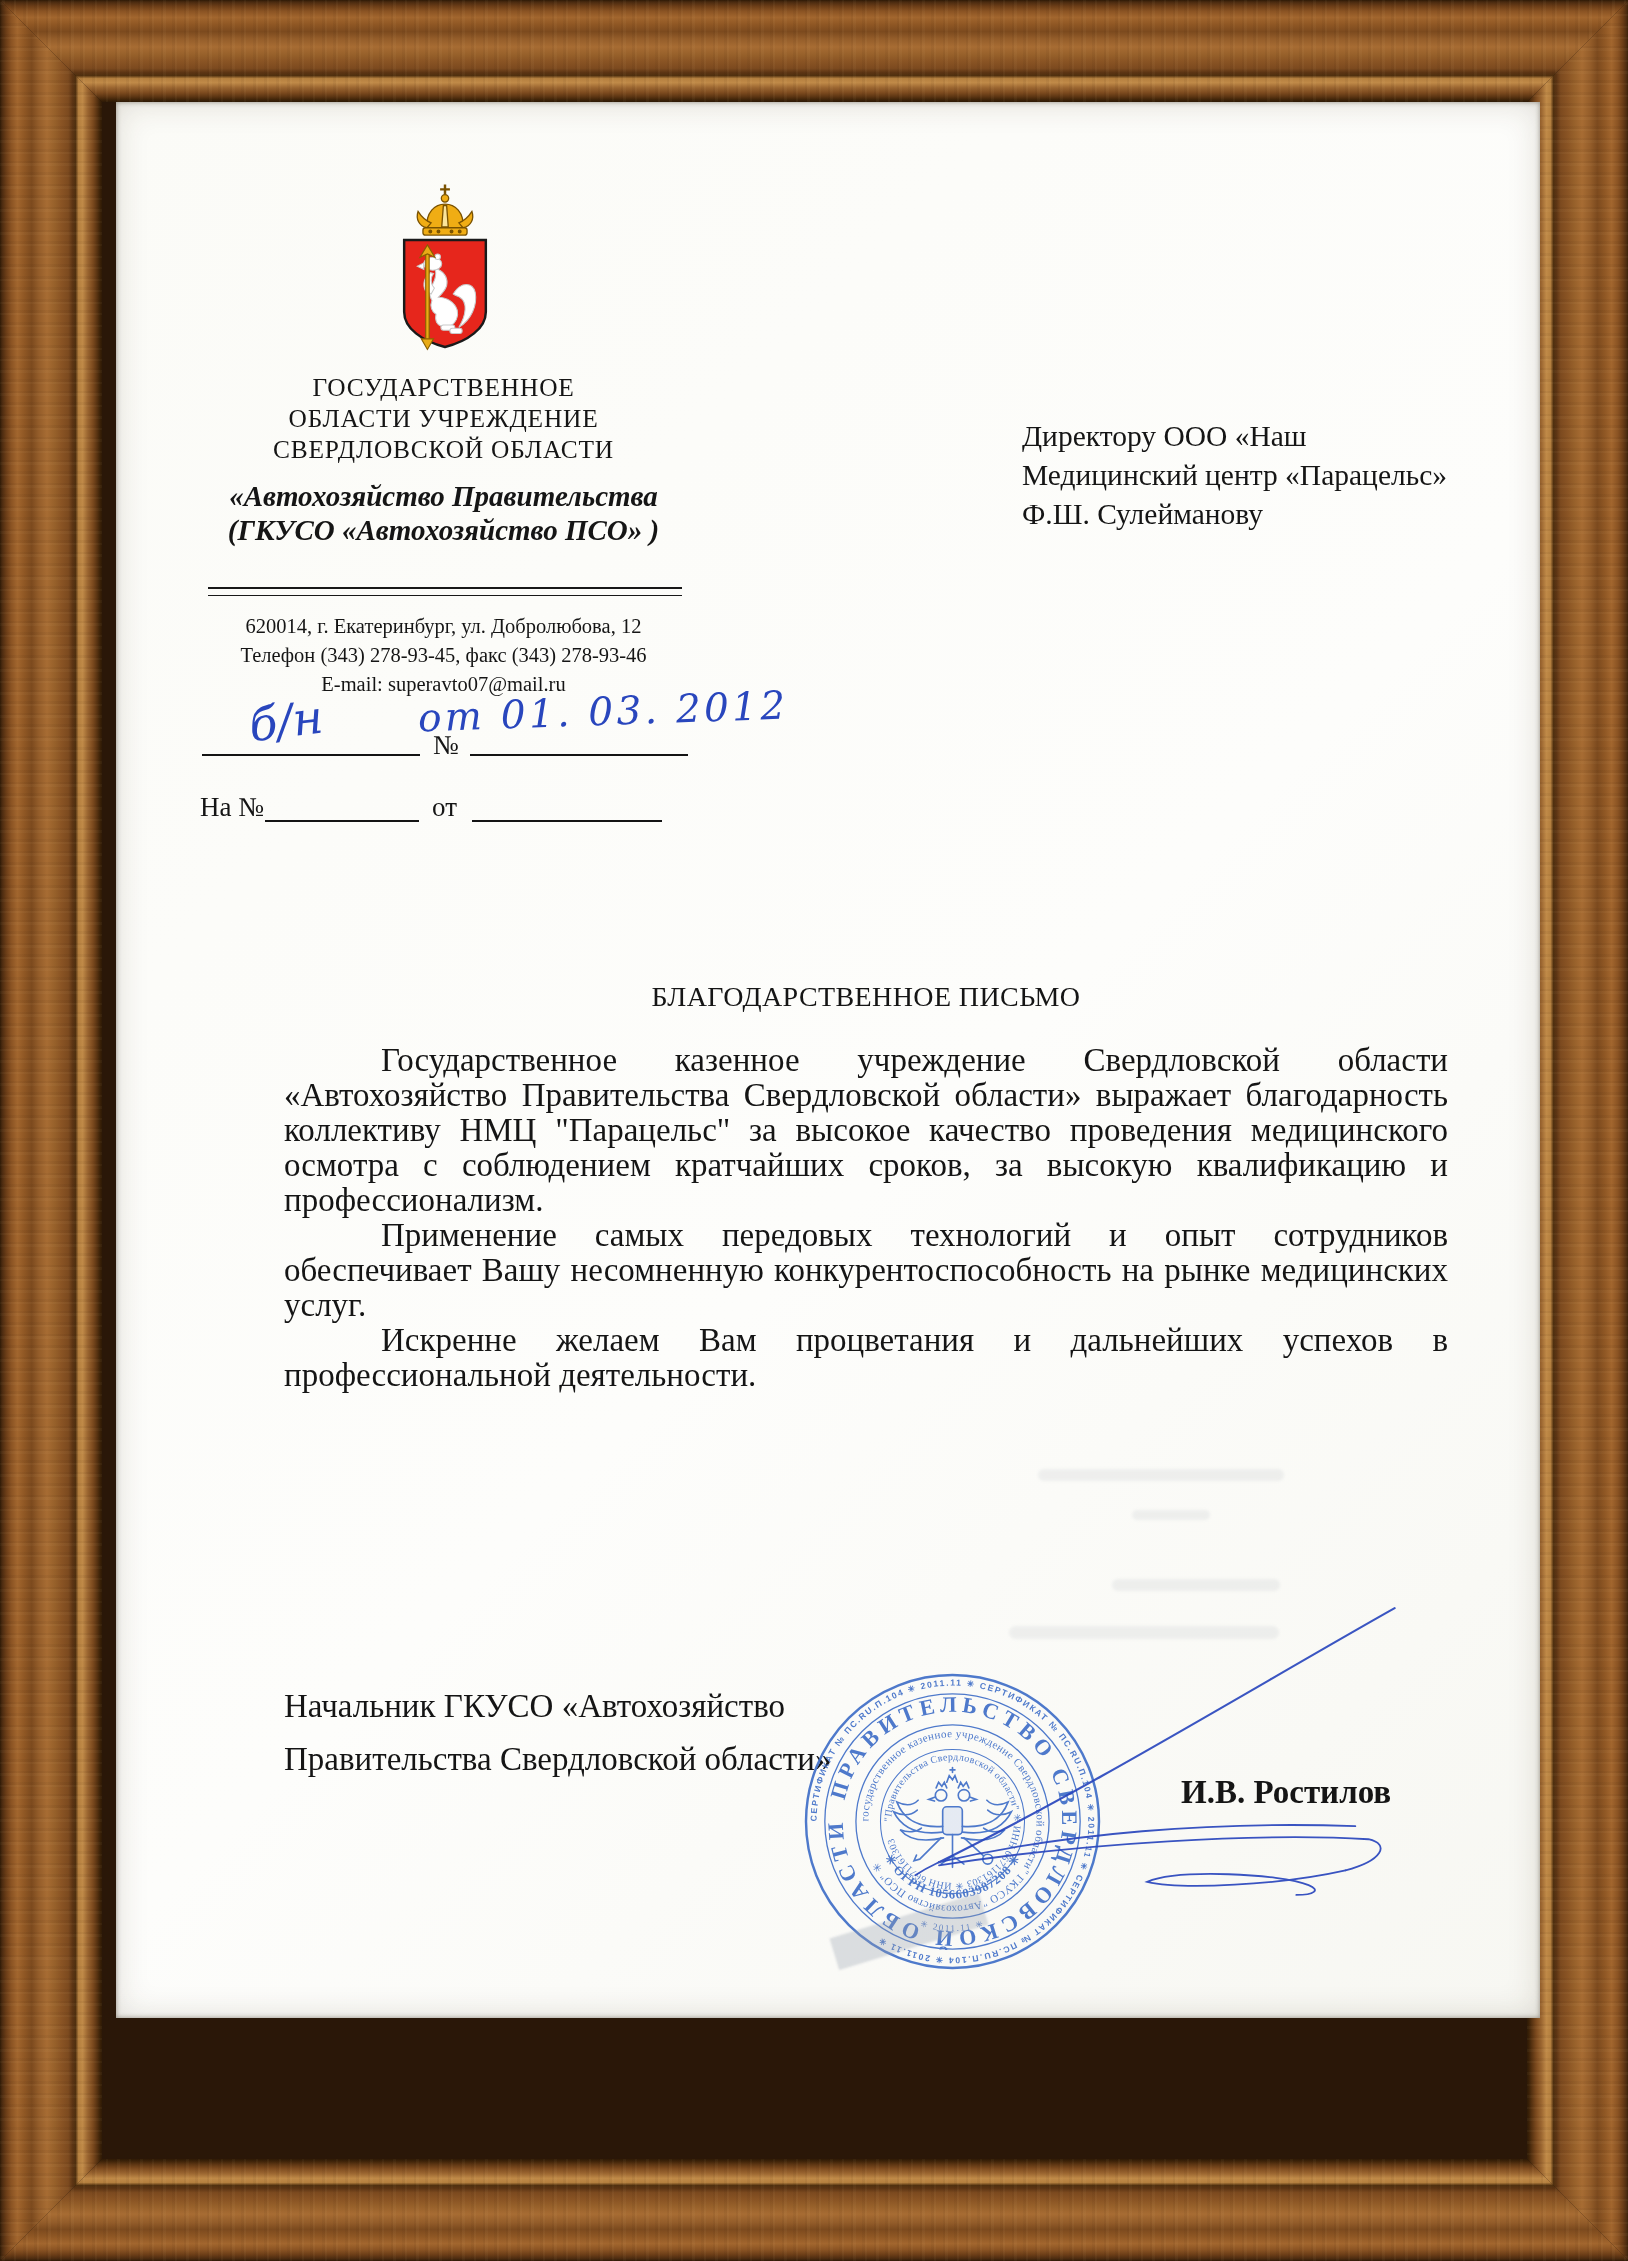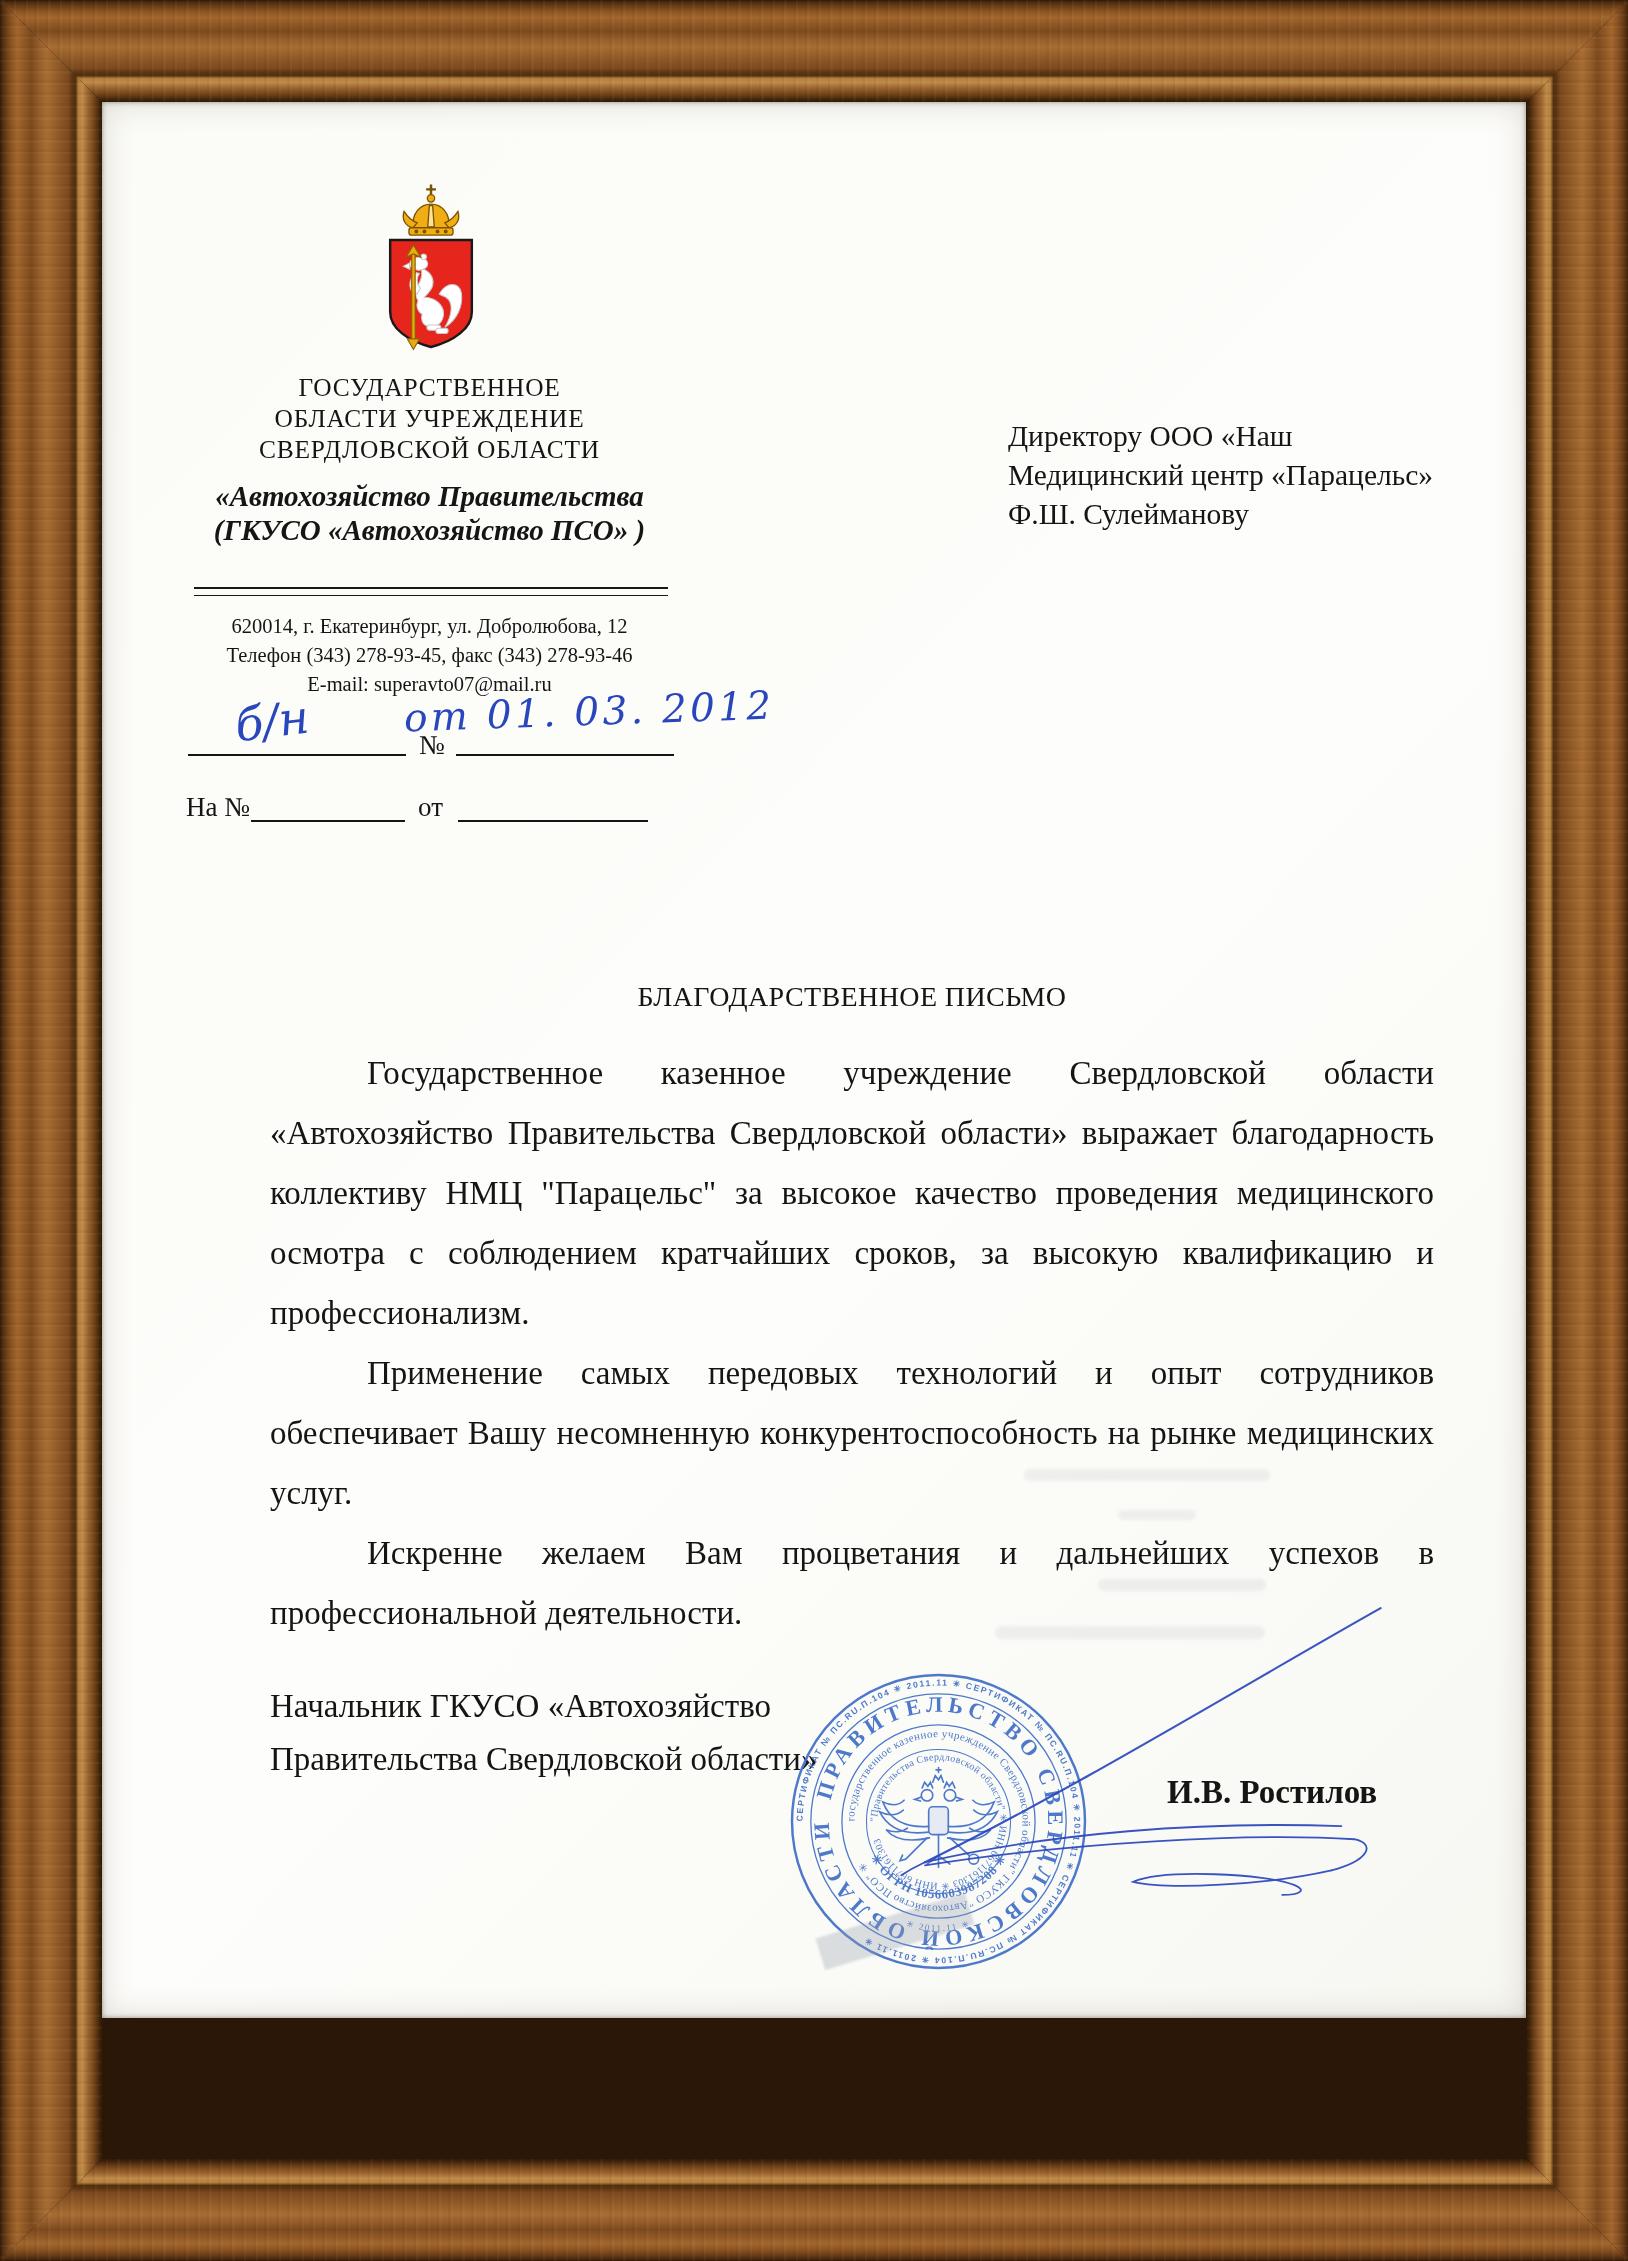--- a/index.html
+++ b/index.html
@@ -20,40 +20,40 @@
     repeating-linear-gradient(to bottom, rgba(40,20,5,.05) 0 2.5px, rgba(255,225,170,.04) 2.5px 4.9px, rgba(0,0,0,0) 4.9px 11.5px),
     linear-gradient(to right,#2e1a06 0%,#4a2a10 2%,#6b3d17 6%,#8a5323 11%,#a2662e 17%,#8f5724 24%,#7c4a1e 31%,#945d2a 38%,#a76c33 46%,#96602a 54%,#8a5424 60%,#7c4a1f 67%,#5d3514 71%,#50300f 74%,#b5803f 77%,#c08a48 81%,#9a6530 86%,#7c4a1e 91%,#5a3412 95%,#3c2208 98%,#2e1a06 100%);}
   .grad-left{background:
     repeating-linear-gradient(to bottom, rgba(40,20,5,.05) 0 2.5px, rgba(255,225,170,.04) 2.5px 4.9px, rgba(0,0,0,0) 4.9px 11.5px),
     linear-gradient(to left,#2e1a06 0%,#4a2a10 2%,#6b3d17 6%,#8a5323 11%,#a2662e 17%,#8f5724 24%,#7c4a1e 31%,#945d2a 38%,#a76c33 46%,#96602a 54%,#8a5424 60%,#7c4a1f 67%,#5d3514 71%,#50300f 74%,#b5803f 77%,#c08a48 81%,#9a6530 86%,#7c4a1e 91%,#5a3412 95%,#3c2208 98%,#2e1a06 100%);}
   .bar-top{top:0;clip-path:polygon(0 0,100% 0,calc(100% - 102px) 100%,102px 100%);}
   .bar-bottom{bottom:0;clip-path:polygon(102px 0,calc(100% - 102px) 0,100% 100%,0 100%);}
   .bar-left{left:0;clip-path:polygon(0 0,100% 102px,100% calc(100% - 102px),0 100%);}
   .bar-right{right:0;clip-path:polygon(0 102px,100% 0,100% 100%,0 calc(100% - 102px));}
   
-  .paper{position:absolute;left:102px;top:102px;width:1424px;height:1916px;
+  .paper{position:absolute;left:116px;top:102px;width:1424px;height:1916px;
          background:linear-gradient(135deg,#fbfbf7 0%,#fdfdfb 55%,#f7f7f2 100%);
          box-shadow:inset 0 0 4.9px rgba(40,30,10,.45), inset 0 0 33px rgba(60,45,20,.16);}
   .abs{position:absolute;}
   
   .head-col{left:90px;width:475px;text-align:center;}
   .org-caps{top:270px;font-size:25.4px;line-height:31px;letter-spacing:0.8px;}
   .org-bold{top:377px;font-size:29px;line-height:34px;font-weight:bold;font-style:italic;}
   .dbl-rule{left:92px;top:485px;width:474px;height:5.7px;
             border-top:2.5px solid #181818;border-bottom:1.6px solid #181818;}
   .addr{top:510px;font-size:20.5px;line-height:29px;}
   
   .refline{border-top:2.5px solid #141414;height:0;}
   .printed-sign{font-size:27px;}
   .hand{color:#2946bd;font-style:italic;font-family:"DejaVu Serif",serif;}
   
   .recipient{right:93px;top:315px;text-align:left;font-size:29.5px;line-height:39px;}
   
   .title{left:168px;width:1164px;top:879px;text-align:center;font-size:28px;letter-spacing:0.4px;}
-  .bodytext{left:168px;width:1164px;top:941px;font-size:33px;line-height:60px;text-align:justify;}
+  .bodytext{left:168px;width:1164px;top:941px;font-size:33px;line-height:35px;text-align:justify;}
   .bodytext p{margin:0;text-indent:97px;}
   
   .signoff{left:168px;top:1578px;font-size:33px;line-height:53px;}
   .signer{left:1065px;top:1672px;font-size:33px;font-weight:bold;}
   
   .stamp{left:681px;top:1564px;width:311px;height:311px;opacity:.93;}
   .ink-overlay{left:0;top:0;width:1424px;height:2056px;pointer-events:none;}
   .bleed{background:#9aa0ab;opacity:.13;filter:blur(1.6px);border-radius:6.6px;}
   .scan-strip{left:715px;top:1813px;width:156px;height:33px;background:rgba(150,160,175,.32);
               transform:rotate(-17deg);filter:blur(0.8px);}

